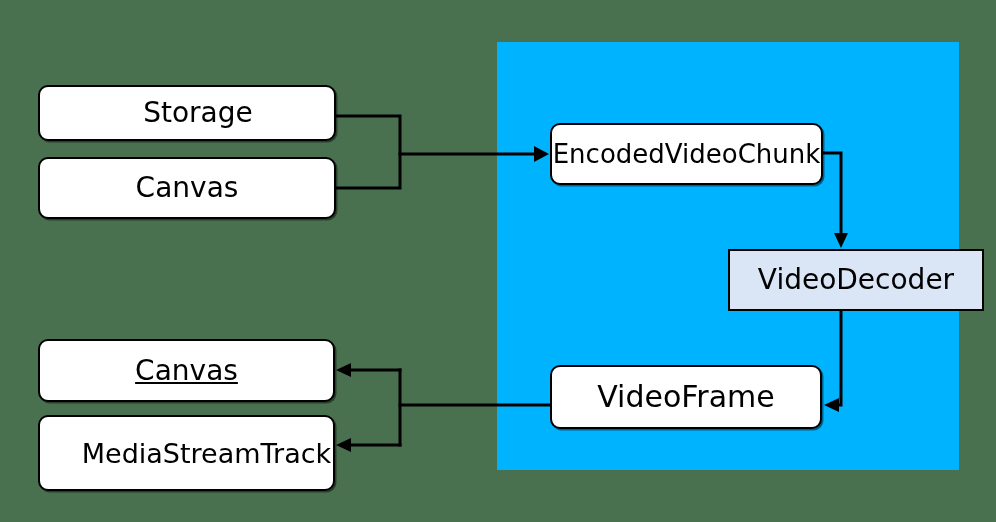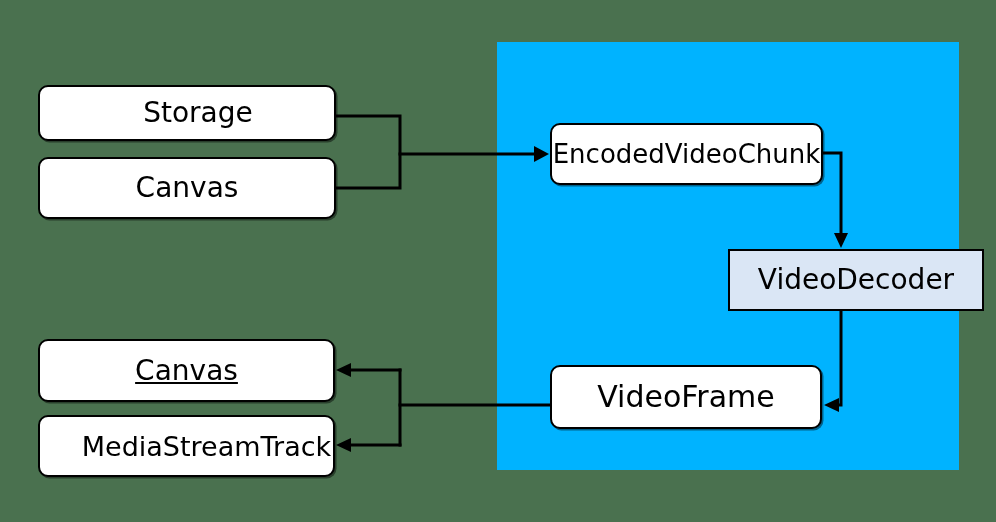--- a/index.html
+++ b/index.html
@@ -33,21 +33,21 @@
   .node{
     position:absolute;display:flex;align-items:center;justify-content:center;
     background:var(--node-fill);border:2px solid var(--stroke);
     border-radius:10px;box-sizing:border-box;
     color:#000;font-size:28px;line-height:1;white-space:nowrap;
     box-shadow:1.5px 1.5px 0 rgba(0,0,0,0.45);
   }
   .node-storage{left:38px;top:85px;width:298px;height:56px;padding-left:22px;}
   .node-network{left:38px;top:157px;width:298px;height:62px;}
   .node-canvas{left:38px;top:339px;width:297px;height:63px;text-decoration:underline;}
-  .node-media-stream-track{left:38px;top:415px;width:297px;height:62px;font-size:27px;padding-left:40px;}
+  .node-media-stream-track{left:38px;top:415px;width:297px;height:76px;font-size:27px;padding-left:40px;}
   .node-encoded-video-chunk{left:550px;top:123px;width:273px;height:62px;font-size:26px;}
   .node-video-decoder{
     left:728px;top:249px;width:256px;height:62px;
     background:var(--decoder-fill);border-radius:0;box-shadow:none;text-align:right;
   }
   .node-video-frame{left:550px;top:365px;width:272px;height:64px;font-size:30px;}
 </style>
 </head>
 <body>
 

